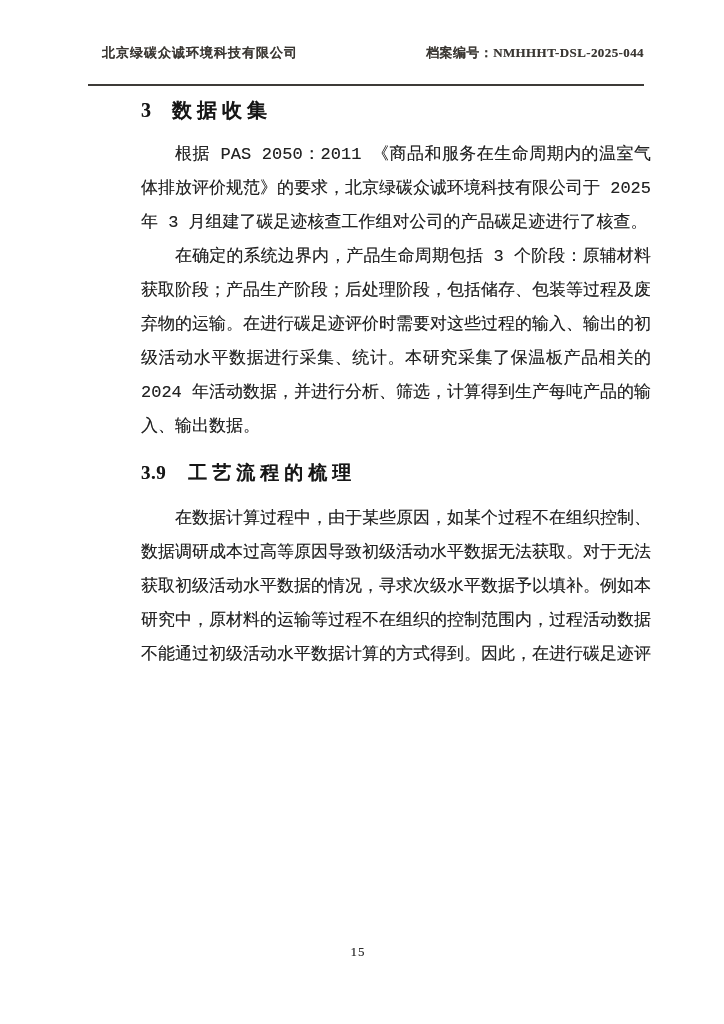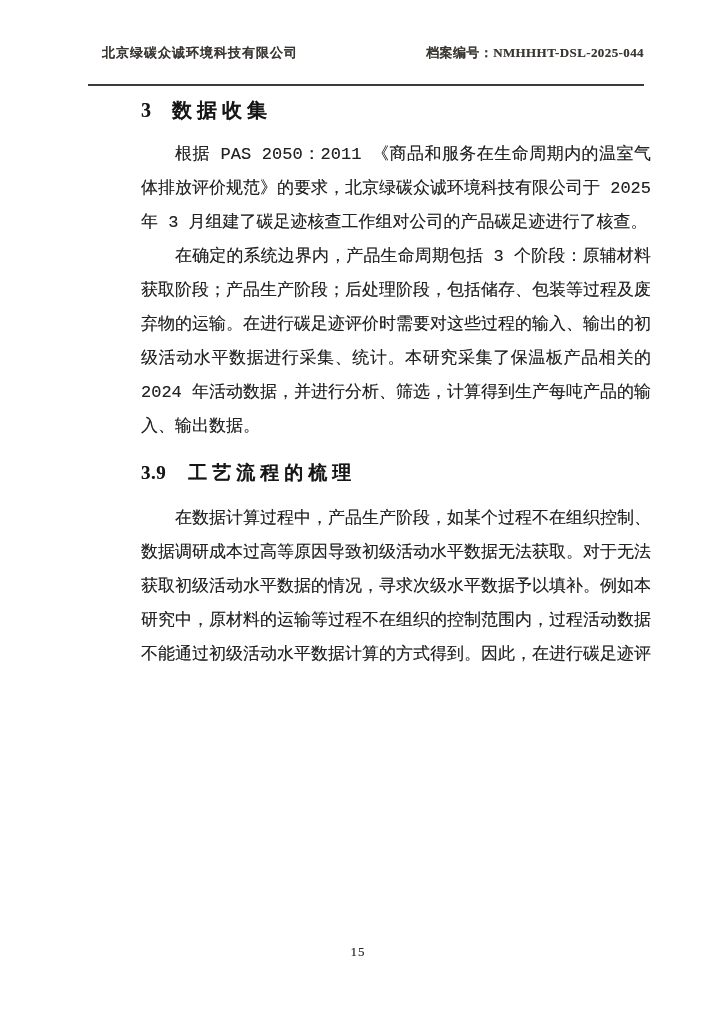--- a/index.html
+++ b/index.html
@@ -107,19 +107,19 @@
 
     <p class="body-par">根据 PAS 2050：2011 《商品和服务在生命周期内的温室气体排放评价规范》的要求，北京绿碳众诚环境科技有限公司于 2025 年 3 月组建了碳足迹核查工作组对公司的产品碳足迹进行了核查。</p>
 
 
     <p class="body-par">在确定的系统边界内，产品生命周期包括 3 个阶段：原辅材料获取阶段；产品生产阶段；后处理阶段，包括储存、包装等过程及废弃物的运输。在进行碳足迹评价时需要对这些过程的输入、输出的初级活动水平数据进行采集、统计。本研究采集了保温板产品相关的 2024 年活动数据，并进行分析、筛选，计算得到生产每吨产品的输入、输出数据。</p>
 
     <h2 class="h-section">
       <span class="num">3.9</span><span>工艺流程的梳理</span>
     </h2>
 
-    <p class="body-par">在数据计算过程中，产品生产阶段，如某个过程不在组织控制、数据调研成本过高等原因导致初级活动水平数据无法获取。对于无法获取初级活动水平数据的情况，寻求次级水平数据予以填补。例如本研究中，原材料的运输等过程不在组织的控制范围内，过程活动数据不能通过初级活动水平数据计算的方式得到。因此，在进行碳足迹评</p>
+    <p class="body-par">在数据计算过程中，由于某些原因，如某个过程不在组织控制、数据调研成本过高等原因导致初级活动水平数据无法获取。对于无法获取初级活动水平数据的情况，寻求次级水平数据予以填补。例如本研究中，原材料的运输等过程不在组织的控制范围内，过程活动数据不能通过初级活动水平数据计算的方式得到。因此，在进行碳足迹评</p>
 
   </div>
 
   <div class="page-footer">15</div>
 
 </div>
 
 </body></html>

